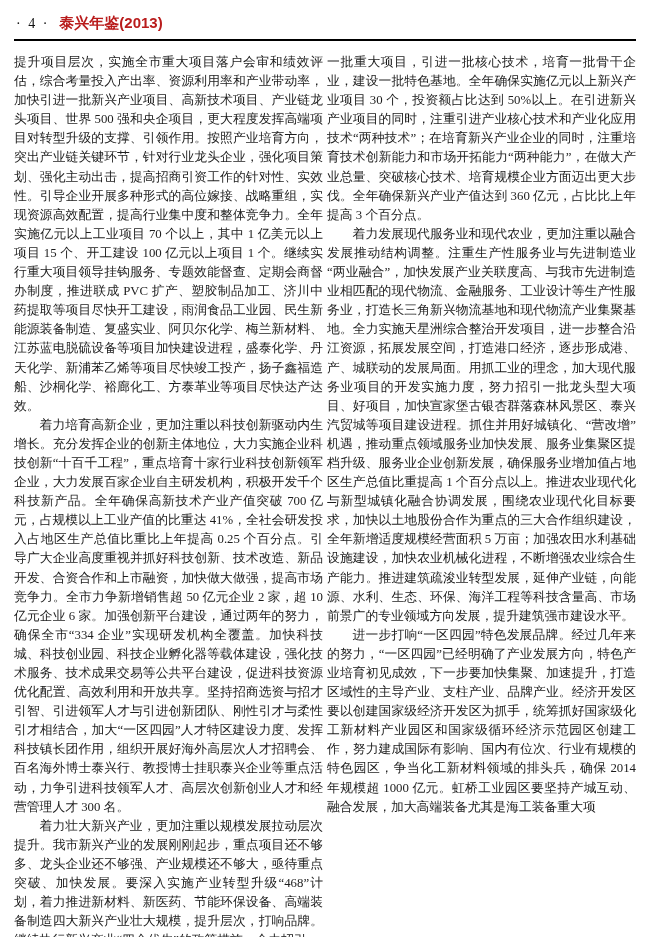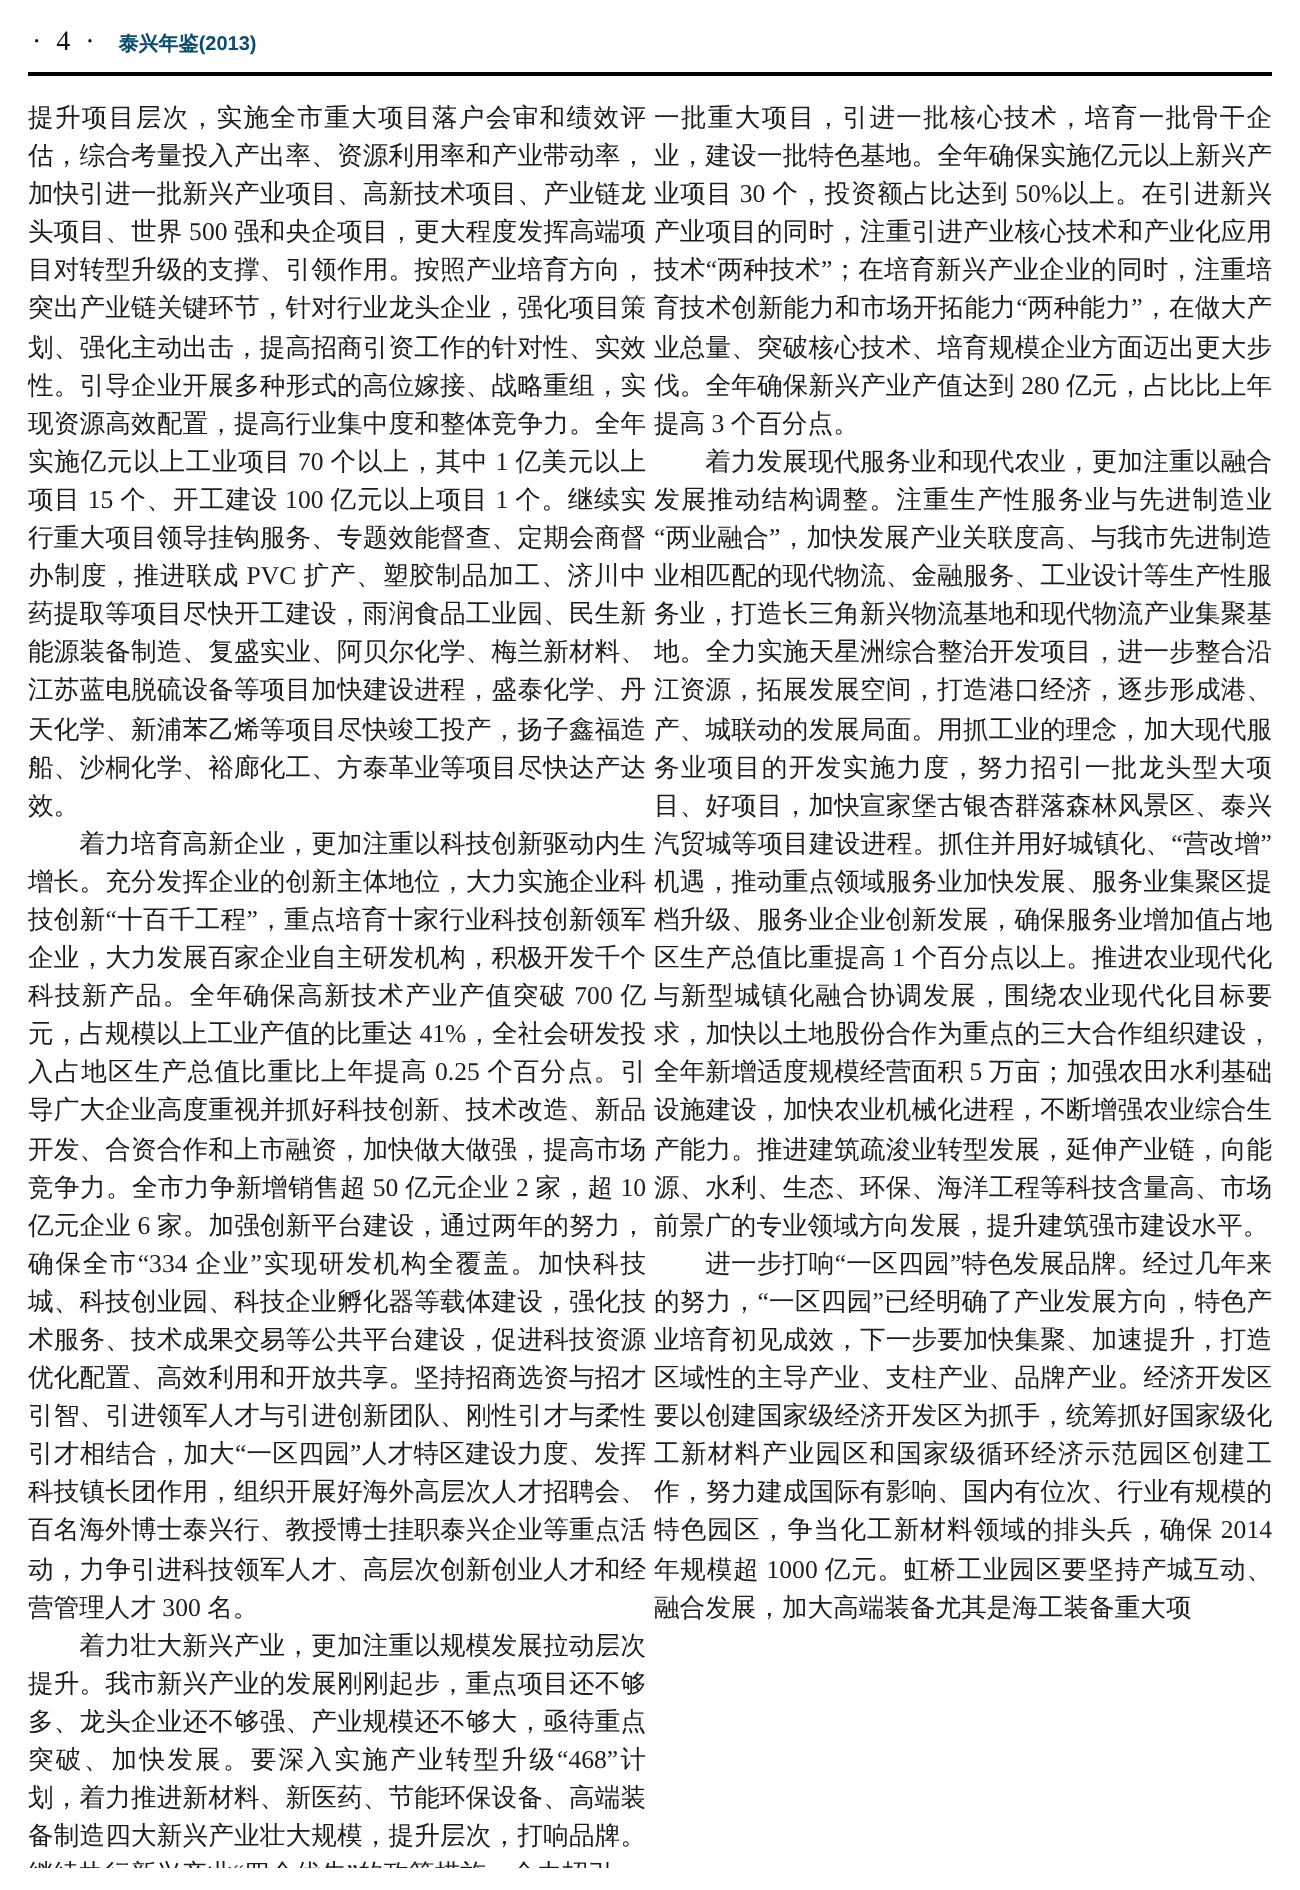--- a/index.html
+++ b/index.html
@@ -22,22 +22,22 @@
     padding: 4px 2px 6px 2px;
   }
   .page-number {
     font-size: 14px;
     letter-spacing: 2px;
     color: #111;
   }
   .book-title {
     font-family: "Liberation Sans", "DejaVu Sans", sans-serif;
     font-weight: bold;
-    font-size: 10px;
-    color: #0c4a6e;
+    font-size: 15px;
+    color: #b91c1c;
   }
   .header-rule {
     height: 2px;
     background: #000;
     margin: 0 0 12px 0;
   }
   main.columns {
     display: flex;
     gap: 4px;
   }
@@ -76,20 +76,20 @@
 
   <main class="columns">
 
     <div class="col">
       <p class="noindent">提升项目层次，实施全市重大项目落户会审和绩效评估，综合考量投入产出率、资源利用率和产业带动率，加快引进一批新兴产业项目、高新技术项目、产业链龙头项目、世界 500 强和央企项目，更大程度发挥高端项目对转型升级的支撑、引领作用。按照产业培育方向，突出产业链关键环节，针对行业龙头企业，强化项目策划、强化主动出击，提高招商引资工作的针对性、实效性。引导企业开展多种形式的高位嫁接、战略重组，实现资源高效配置，提高行业集中度和整体竞争力。全年实施亿元以上工业项目 70 个以上，其中 1 亿美元以上项目 15 个、开工建设 100 亿元以上项目 1 个。继续实行重大项目领导挂钩服务、专题效能督查、定期会商督办制度，推进联成 PVC 扩产、塑胶制品加工、济川中药提取等项目尽快开工建设，雨润食品工业园、民生新能源装备制造、复盛实业、阿贝尔化学、梅兰新材料、江苏蓝电脱硫设备等项目加快建设进程，盛泰化学、丹天化学、新浦苯乙烯等项目尽快竣工投产，扬子鑫福造船、沙桐化学、裕廊化工、方泰革业等项目尽快达产达效。</p>
       <p>着力培育高新企业，更加注重以科技创新驱动内生增长。充分发挥企业的创新主体地位，大力实施企业科技创新“十百千工程”，重点培育十家行业科技创新领军企业，大力发展百家企业自主研发机构，积极开发千个科技新产品。全年确保高新技术产业产值突破 700 亿元，占规模以上工业产值的比重达 41%，全社会研发投入占地区生产总值比重比上年提高 0.25 个百分点。引导广大企业高度重视并抓好科技创新、技术改造、新品开发、合资合作和上市融资，加快做大做强，提高市场竞争力。全市力争新增销售超 50 亿元企业 2 家，超 10 亿元企业 6 家。加强创新平台建设，通过两年的努力，确保全市“334 企业”实现研发机构全覆盖。加快科技城、科技创业园、科技企业孵化器等载体建设，强化技术服务、技术成果交易等公共平台建设，促进科技资源优化配置、高效利用和开放共享。坚持招商选资与招才引智、引进领军人才与引进创新团队、刚性引才与柔性引才相结合，加大“一区四园”人才特区建设力度、发挥科技镇长团作用，组织开展好海外高层次人才招聘会、百名海外博士泰兴行、教授博士挂职泰兴企业等重点活动，力争引进科技领军人才、高层次创新创业人才和经营管理人才 300 名。</p>
       <p>着力壮大新兴产业，更加注重以规模发展拉动层次提升。我市新兴产业的发展刚刚起步，重点项目还不够多、龙头企业还不够强、产业规模还不够大，亟待重点突破、加快发展。要深入实施产业转型升级“468”计划，着力推进新材料、新医药、节能环保设备、高端装备制造四大新兴产业壮大规模，提升层次，打响品牌。继续执行新兴产业“四个优先”的政策措施，全力招引</p>
     </div>
 
     <div class="col">
-      <p class="noindent">一批重大项目，引进一批核心技术，培育一批骨干企业，建设一批特色基地。全年确保实施亿元以上新兴产业项目 30 个，投资额占比达到 50%以上。在引进新兴产业项目的同时，注重引进产业核心技术和产业化应用技术“两种技术”；在培育新兴产业企业的同时，注重培育技术创新能力和市场开拓能力“两种能力”，在做大产业总量、突破核心技术、培育规模企业方面迈出更大步伐。全年确保新兴产业产值达到 280 亿元，占比比上年提高 3 个百分点。</p>
+      <p class="noindent">一批重大项目，引进一批核心技术，培育一批骨干企业，建设一批特色基地。全年确保实施亿元以上新兴产业项目 30 个，投资额占比达到 50%以上。在引进新兴产业项目的同时，注重引进产业核心技术和产业化应用技术“两种技术”；在培育新兴产业企业的同时，注重培育技术创新能力和市场开拓能力“两种能力”，在做大产业总量、突破核心技术、培育规模企业方面迈出更大步伐。全年确保新兴产业产值达到 360 亿元，占比比上年提高 3 个百分点。</p>
       <p>着力发展现代服务业和现代农业，更加注重以融合发展推动结构调整。注重生产性服务业与先进制造业“两业融合”，加快发展产业关联度高、与我市先进制造业相匹配的现代物流、金融服务、工业设计等生产性服务业，打造长三角新兴物流基地和现代物流产业集聚基地。全力实施天星洲综合整治开发项目，进一步整合沿江资源，拓展发展空间，打造港口经济，逐步形成港、产、城联动的发展局面。用抓工业的理念，加大现代服务业项目的开发实施力度，努力招引一批龙头型大项目、好项目，加快宣家堡古银杏群落森林风景区、泰兴汽贸城等项目建设进程。抓住并用好城镇化、“营改增”机遇，推动重点领域服务业加快发展、服务业集聚区提档升级、服务业企业创新发展，确保服务业增加值占地区生产总值比重提高 1 个百分点以上。推进农业现代化与新型城镇化融合协调发展，围绕农业现代化目标要求，加快以土地股份合作为重点的三大合作组织建设，全年新增适度规模经营面积 5 万亩；加强农田水利基础设施建设，加快农业机械化进程，不断增强农业综合生产能力。推进建筑疏浚业转型发展，延伸产业链，向能源、水利、生态、环保、海洋工程等科技含量高、市场前景广的专业领域方向发展，提升建筑强市建设水平。</p>
       <p>进一步打响“一区四园”特色发展品牌。经过几年来的努力，“一区四园”已经明确了产业发展方向，特色产业培育初见成效，下一步要加快集聚、加速提升，打造区域性的主导产业、支柱产业、品牌产业。经济开发区要以创建国家级经济开发区为抓手，统筹抓好国家级化工新材料产业园区和国家级循环经济示范园区创建工作，努力建成国际有影响、国内有位次、行业有规模的特色园区，争当化工新材料领域的排头兵，确保 2014 年规模超 1000 亿元。虹桥工业园区要坚持产城互动、融合发展，加大高端装备尤其是海工装备重大项</p>
     </div>
 
   </main>
 
 </div>
 
 </body></html>

